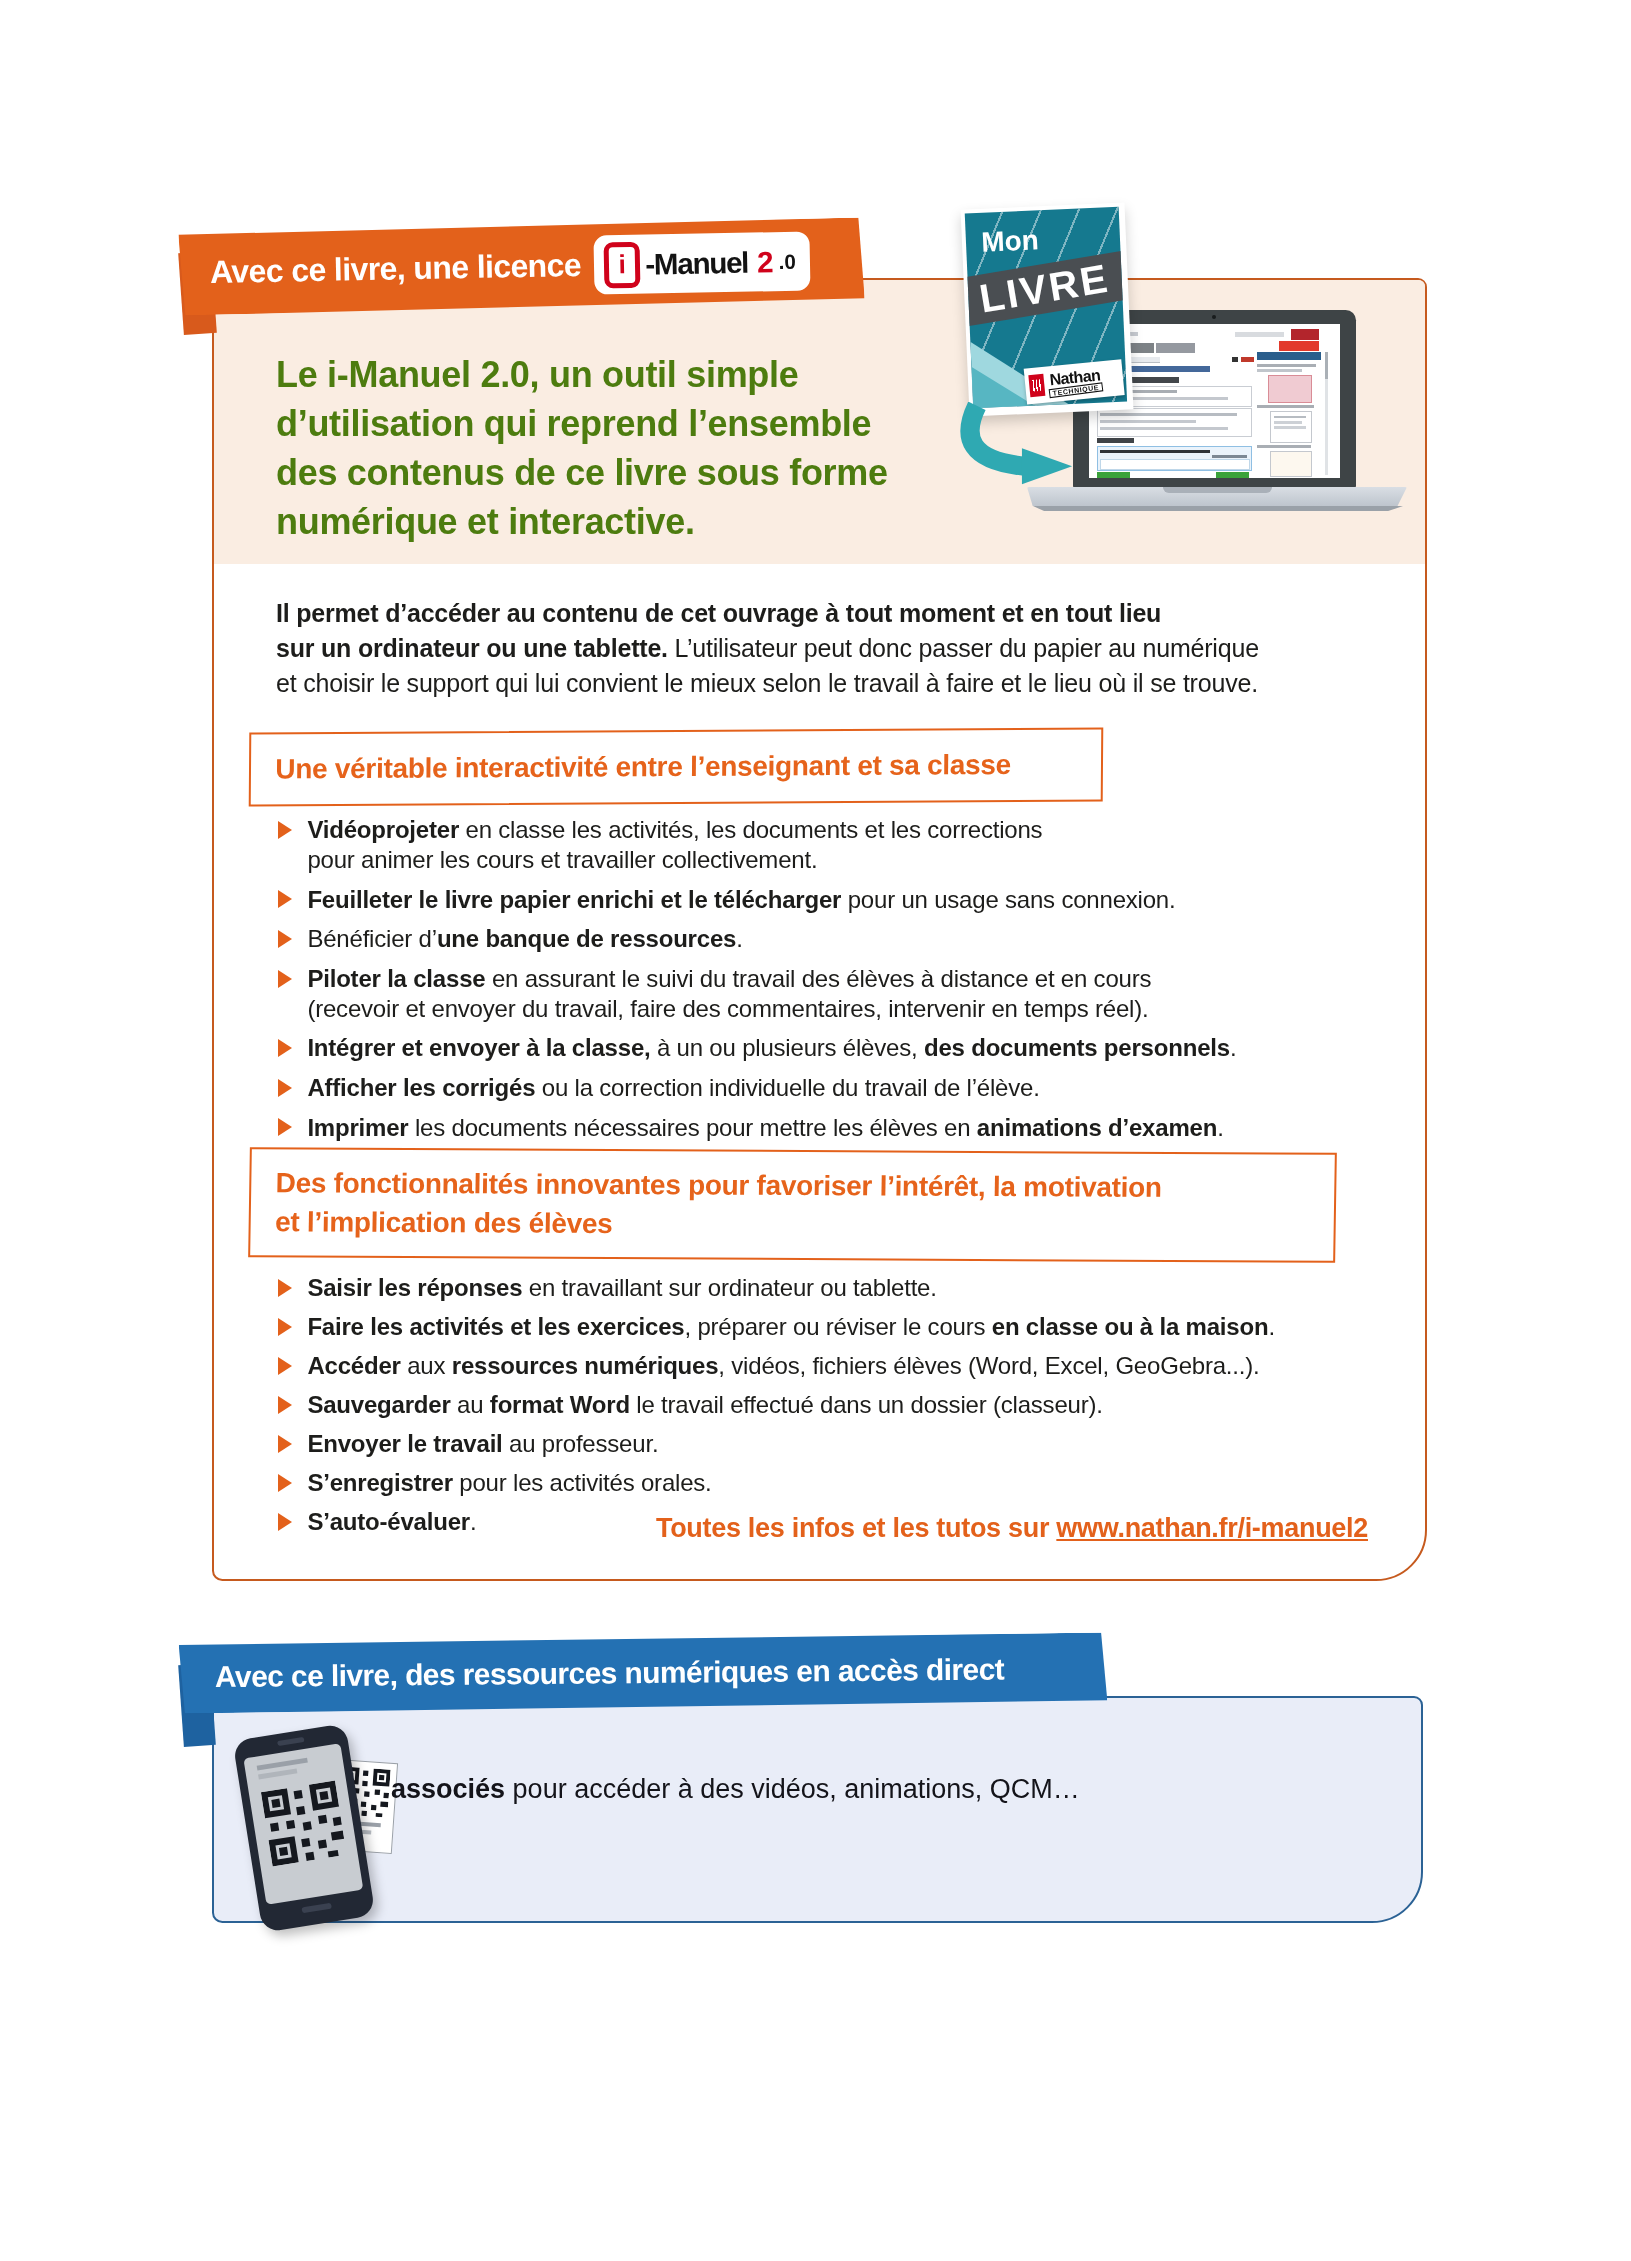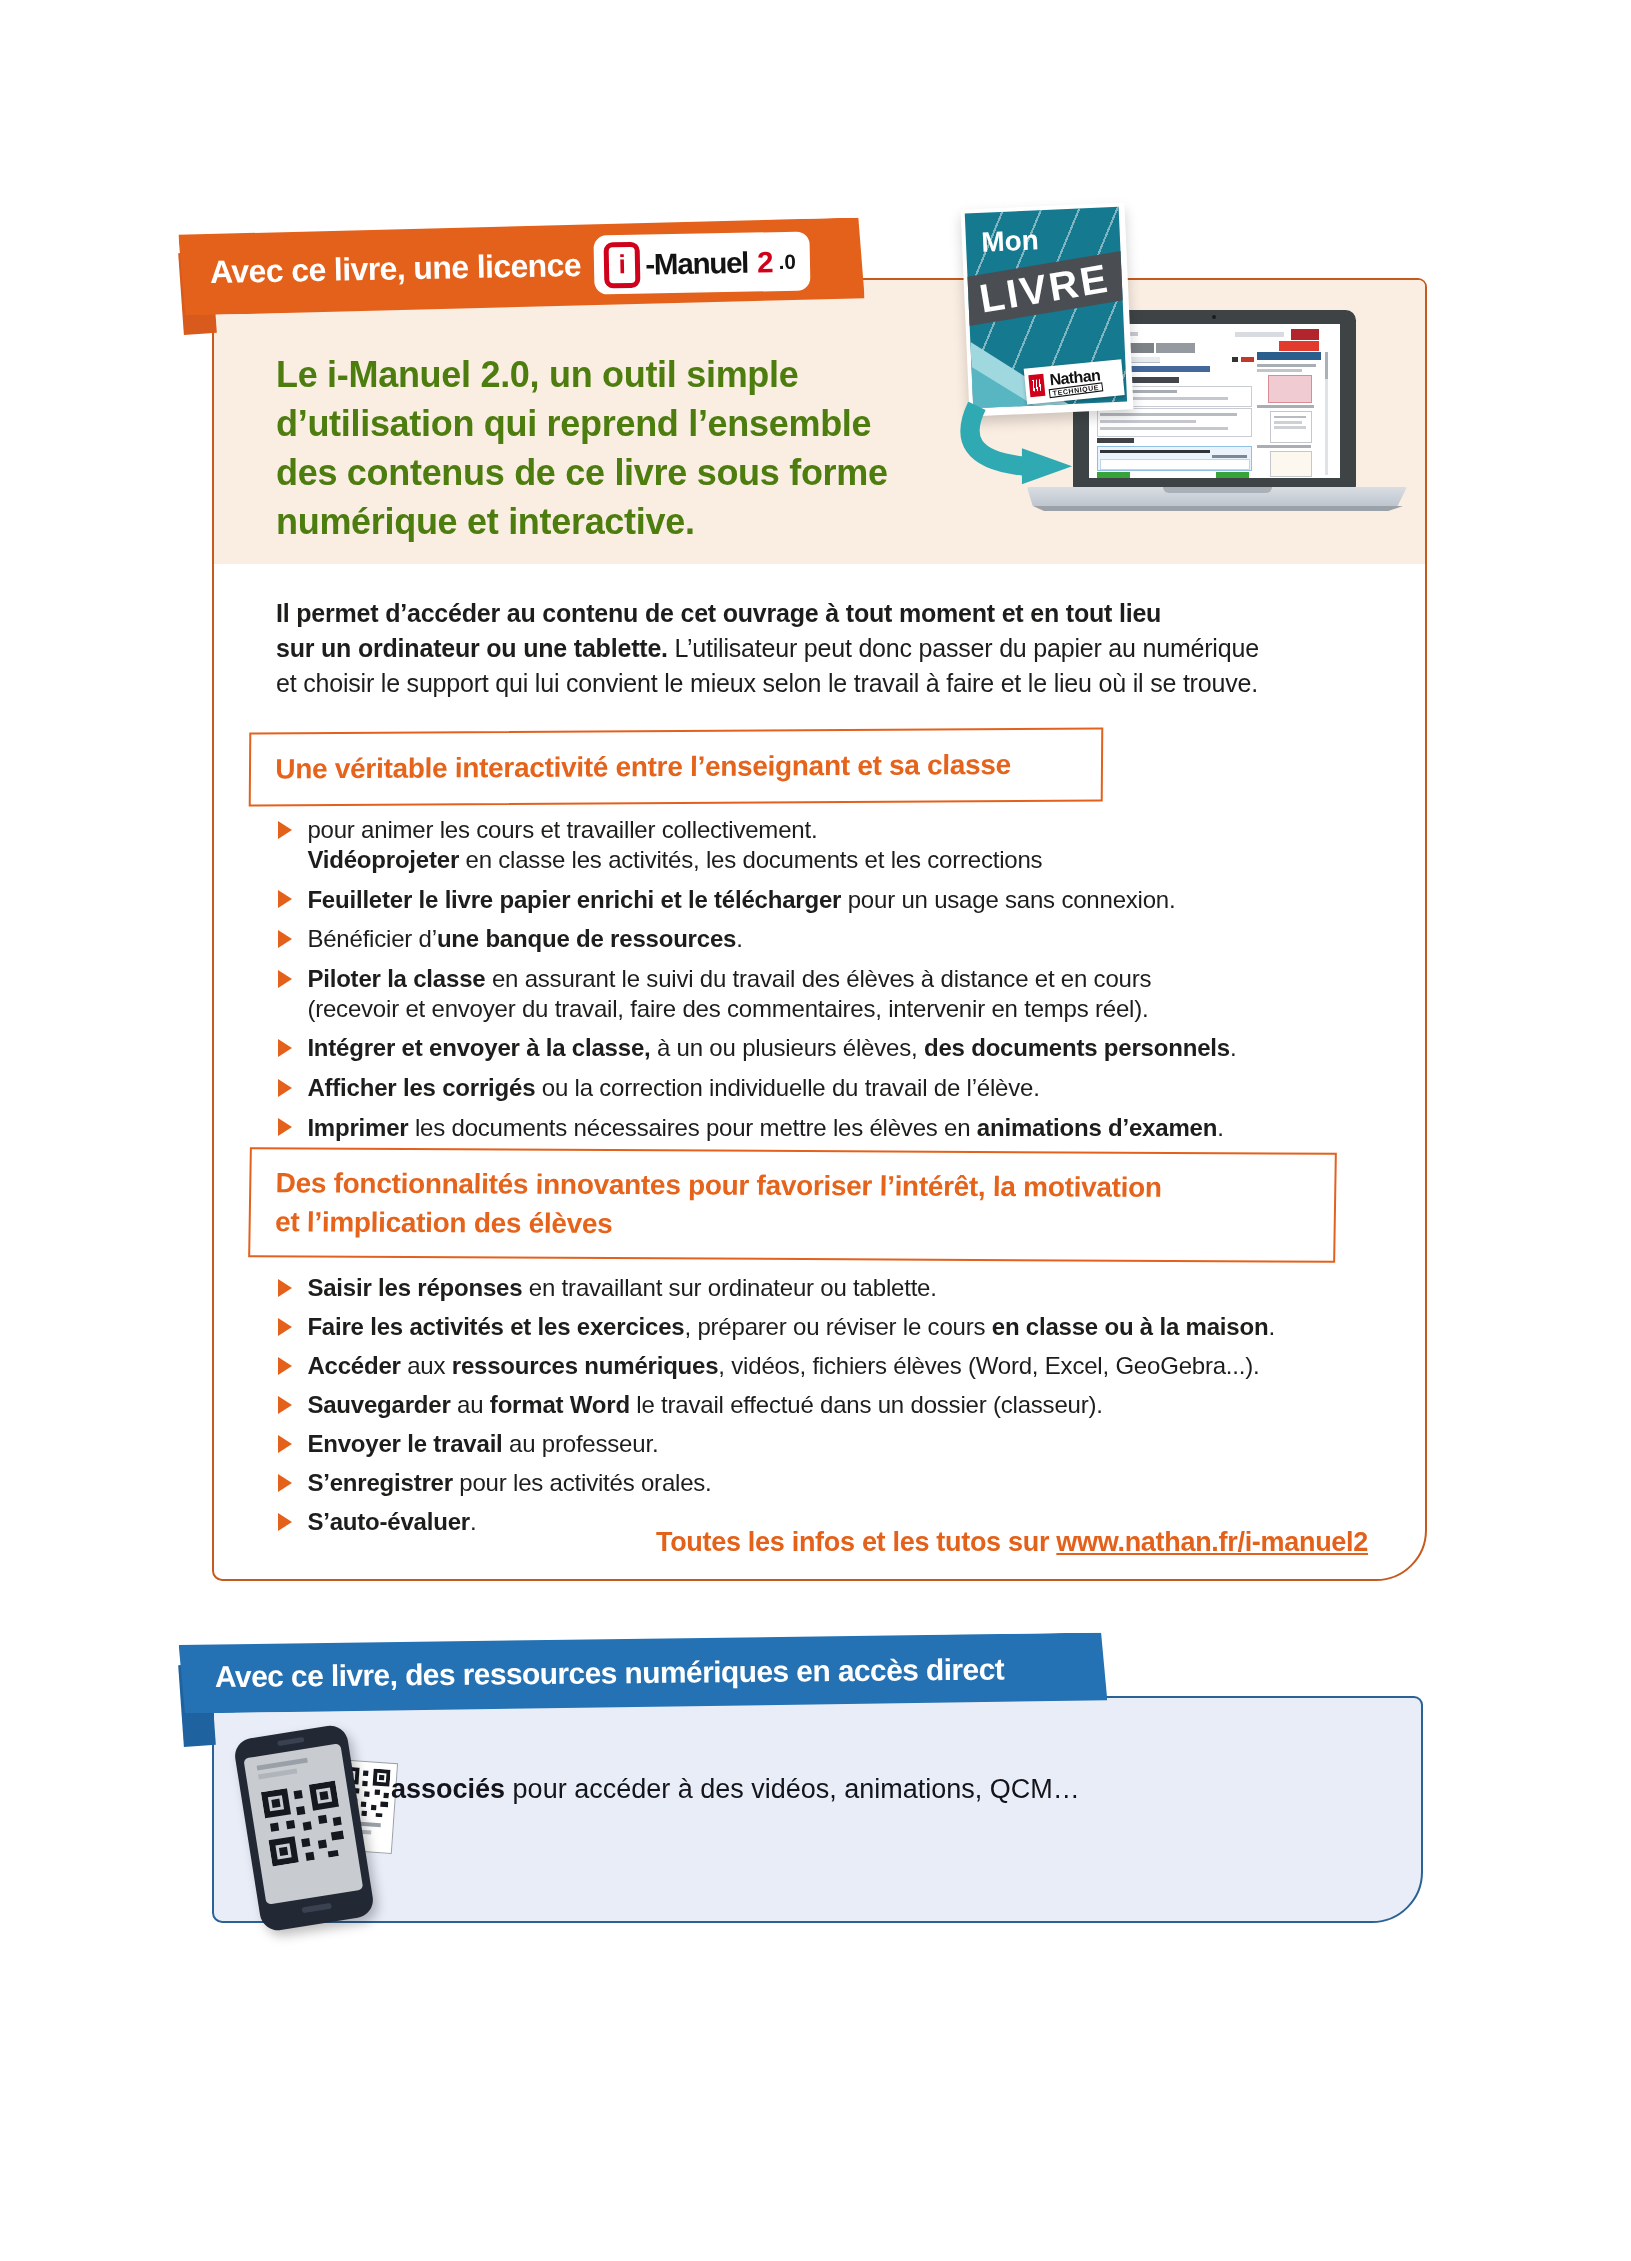--- a/index.html
+++ b/index.html
@@ -49,21 +49,21 @@
   .bullets{display:flex;flex-direction:column;z-index:3;}
   .list1{left:278px;top:815px;width:1105px;gap:9.6px;}
   .list2{left:278px;top:1273px;width:1105px;gap:9px;}
   .bullet-item{display:flex;gap:15.4px;}
   .bullet-arrow{width:0;height:0;border-left:14.8px solid #e3611b;border-top:9px solid transparent;
                 border-bottom:9px solid transparent;margin-top:5.8px;flex:none;}
   .bullet-lines{font-size:24px;line-height:30px;letter-spacing:-0.2px;}
 
   
   .infos{left:276px;top:1513px;width:1092px;text-align:right;font-size:27px;font-weight:700;
-         color:#e3611b;z-index:3;letter-spacing:-0.3px;margin-top:14px;}
+         color:#e3611b;z-index:3;letter-spacing:-0.3px;}
   .infos a{color:#e3611b;text-decoration:underline;}
 
   
   .blue-fold{left:181px;top:1664px;width:32px;height:82px;background:#1e62a0;
              transform:rotate(-4deg);z-index:4;}
   .blue-banner{left:179px;top:1637px;width:928px;height:72px;background:#2471b3;
                transform:rotate(-0.55deg);display:flex;align-items:center;padding-left:36px;
                box-sizing:border-box;z-index:5;clip-path:polygon(0 5%,99.4% 0,100% 94%,0.6% 100%);}
   .blue-banner-label{color:#ffffff;font-size:30px;font-weight:700;letter-spacing:-0.6px;white-space:nowrap;}
   .blue-box{left:212px;top:1696px;width:1211px;height:227px;border:2.6px solid #2b6295;
@@ -235,22 +235,22 @@
       <div class="gen-line"><span>et choisir le support qui lui convient le mieux selon le travail à faire et le lieu où il se trouve.</span></div>
     </div>
 
   <div class="abs header-box header-box1">
       <div class="gen-line">Une véritable interactivité entre l’enseignant et sa classe</div>
     </div>
   <div class="abs bullets list1">
       <div class="bullet-item">
         <span class="bullet-arrow"></span>
         <div class="bullet-lines">
+          <div class="gen-line"><span class="b">Vidéoprojeter</span><span> en classe les activités, les documents et les corrections</span></div>
           <div class="gen-line"><span>pour animer les cours et travailler collectivement.</span></div>
-          <div class="gen-line"><span class="b">Vidéoprojeter</span><span> en classe les activités, les documents et les corrections</span></div>
         </div>
       </div>
       <div class="bullet-item">
         <span class="bullet-arrow"></span>
         <div class="bullet-lines">
           <div class="gen-line"><span class="b">Feuilleter le livre papier enrichi et le télécharger</span><span> pour un usage sans connexion.</span></div>
         </div>
       </div>
       <div class="bullet-item">
         <span class="bullet-arrow"></span>

